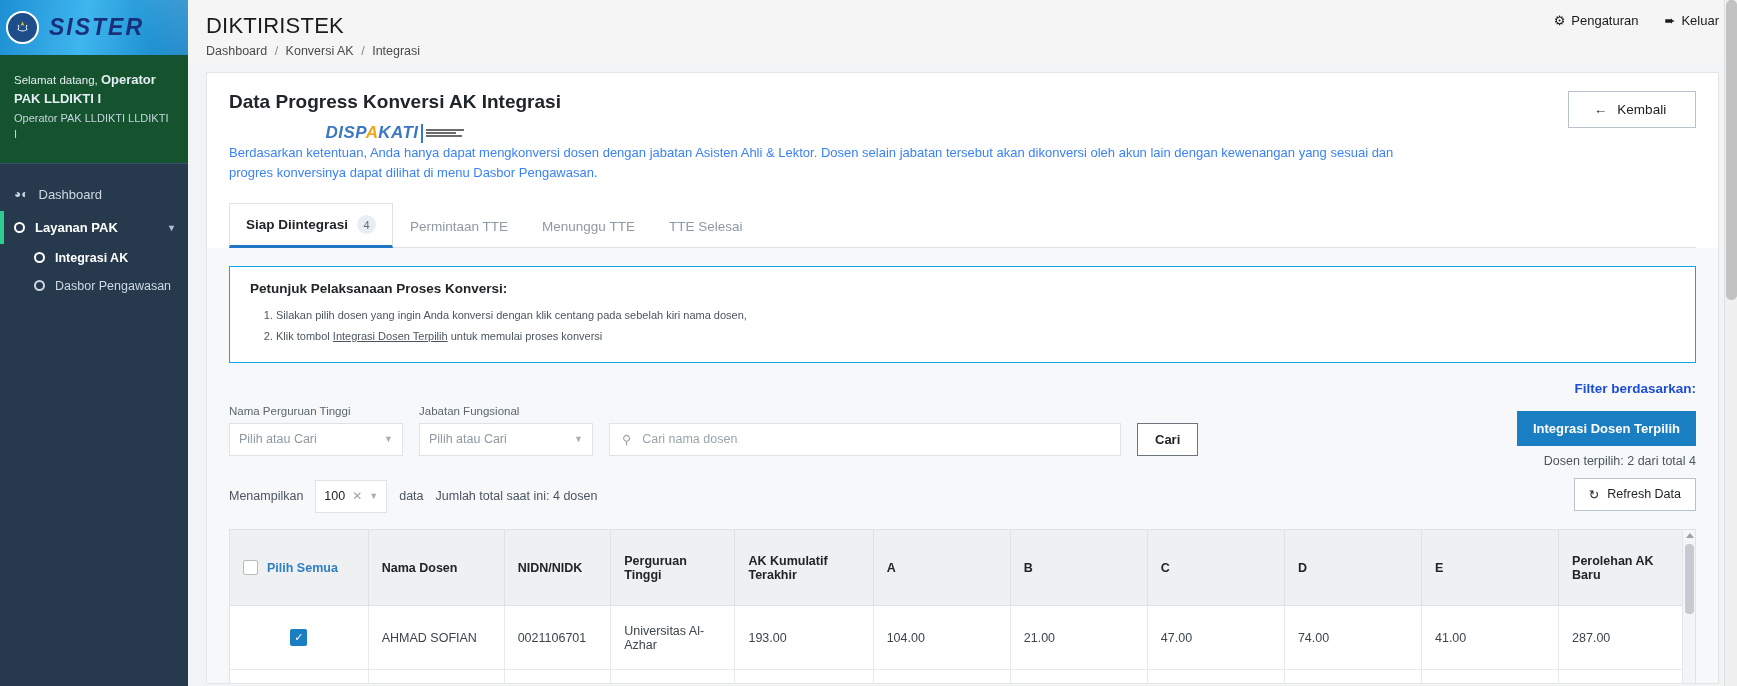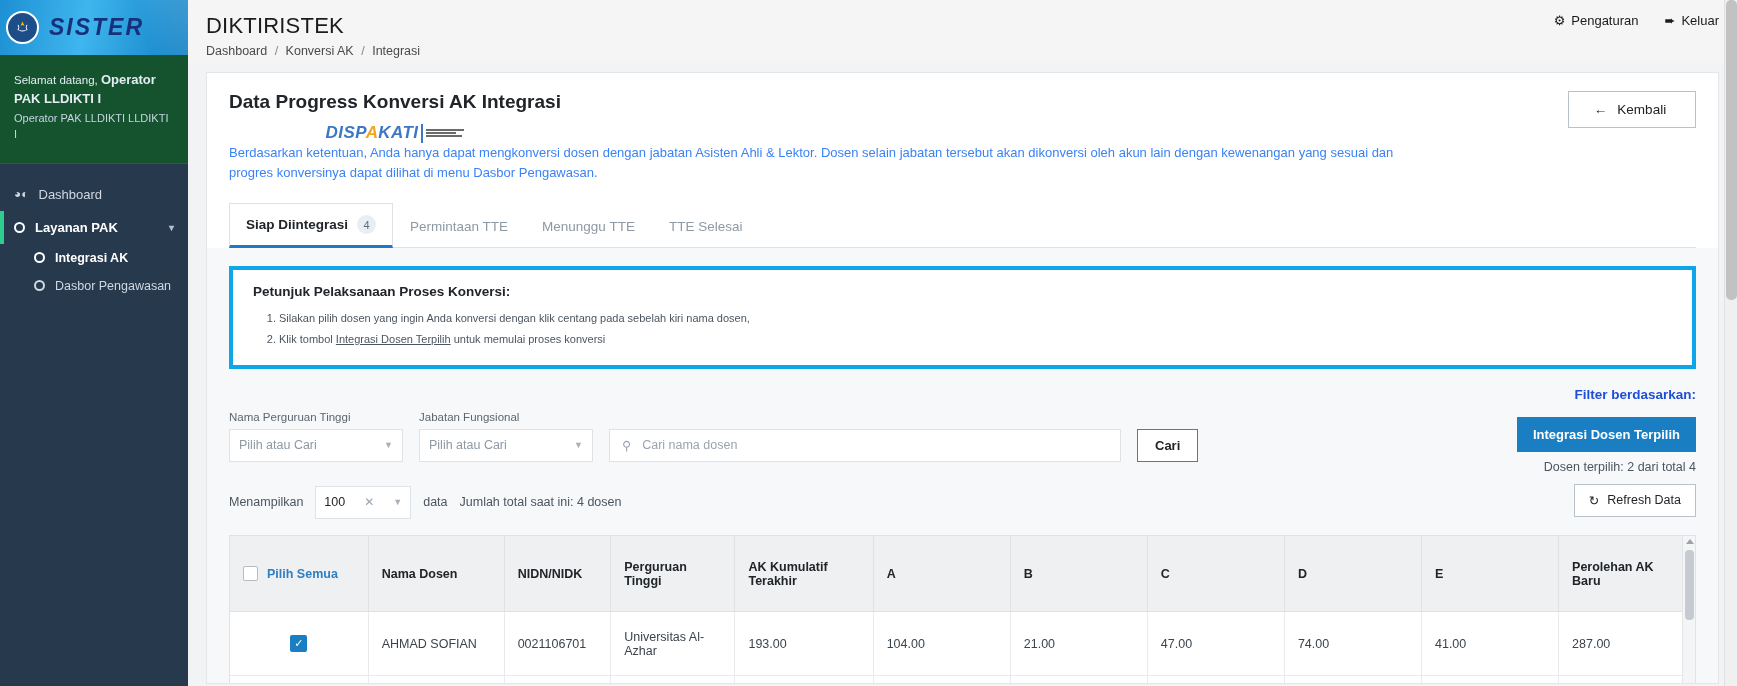--- a/index.html
+++ b/index.html
@@ -145,21 +145,21 @@
     border-bottom: 3px solid #2277c4;
   }
   .tab .cnt {
     background: #e9eef4; color: #5a6b7c; font-size: 11px; font-weight: normal;
     border-radius: 50%; width: 19px; height: 19px;
     display:flex; align-items:center; justify-content:center;
   }
 
   .tabbody { background: #f7f8fa; padding: 18px 22px 18px 22px; }
   .infobox {
-    background: #ffffff; border: 4px solid #0ea5e9;
+    background: #ffffff; border: 1px solid #0ea5e9;
     padding: 14px 20px 16px 20px;
   }
   .infobox h4 { font-size: 13.5px; font-weight: bold; color:#212529; }
   .infobox ol { margin: 9px 0 0 26px; }
   .infobox li { font-size: 11px; color: #4b5560; line-height: 1.85; }
   .infobox li u { text-decoration: underline; }
 
   .filter-wrap { padding-top: 18px; }
   .filter-title { font-size: 13.5px; font-weight: bold; color:#1d4ed8;text-align:right; }
   .filter-row { display:flex; align-items:flex-end; gap: 16px; margin-top: 9px; position:relative; }
@@ -191,21 +191,21 @@
   }
   .sel-count { font-size: 12.5px; color: #4b5560; margin-top: 8px; }
 
   .table-ctrl {
     display:flex; align-items:center; gap: 12px;
     padding: 24px 0 0 0; font-size: 12.5px; color:#4b5560;
     position: relative;
   }
   .num-select {
     border: 1px solid #dfe3e8; background:#fff; height: 33px;
-    display:flex; align-items:center; gap: 19px; padding: 0 8px;
+    display:flex; align-items:center; gap: 7px; padding: 0 8px;
     font-size: 12.5px; color:#212529;
   }
   .num-select .x { color:#9aa4ae; font-size: 12px; }
   .num-select .caret { color:#a6b0ba; font-size: 9px; }
   .btn-refresh {
     position:absolute; right: 0; top: 22px;
     border: 1px solid #b9c2cb; background:#fff; color:#212529;
     font-size: 12.5px; padding: 8px 14px; cursor:pointer;
     display:flex; align-items:center; gap: 8px;
   }

